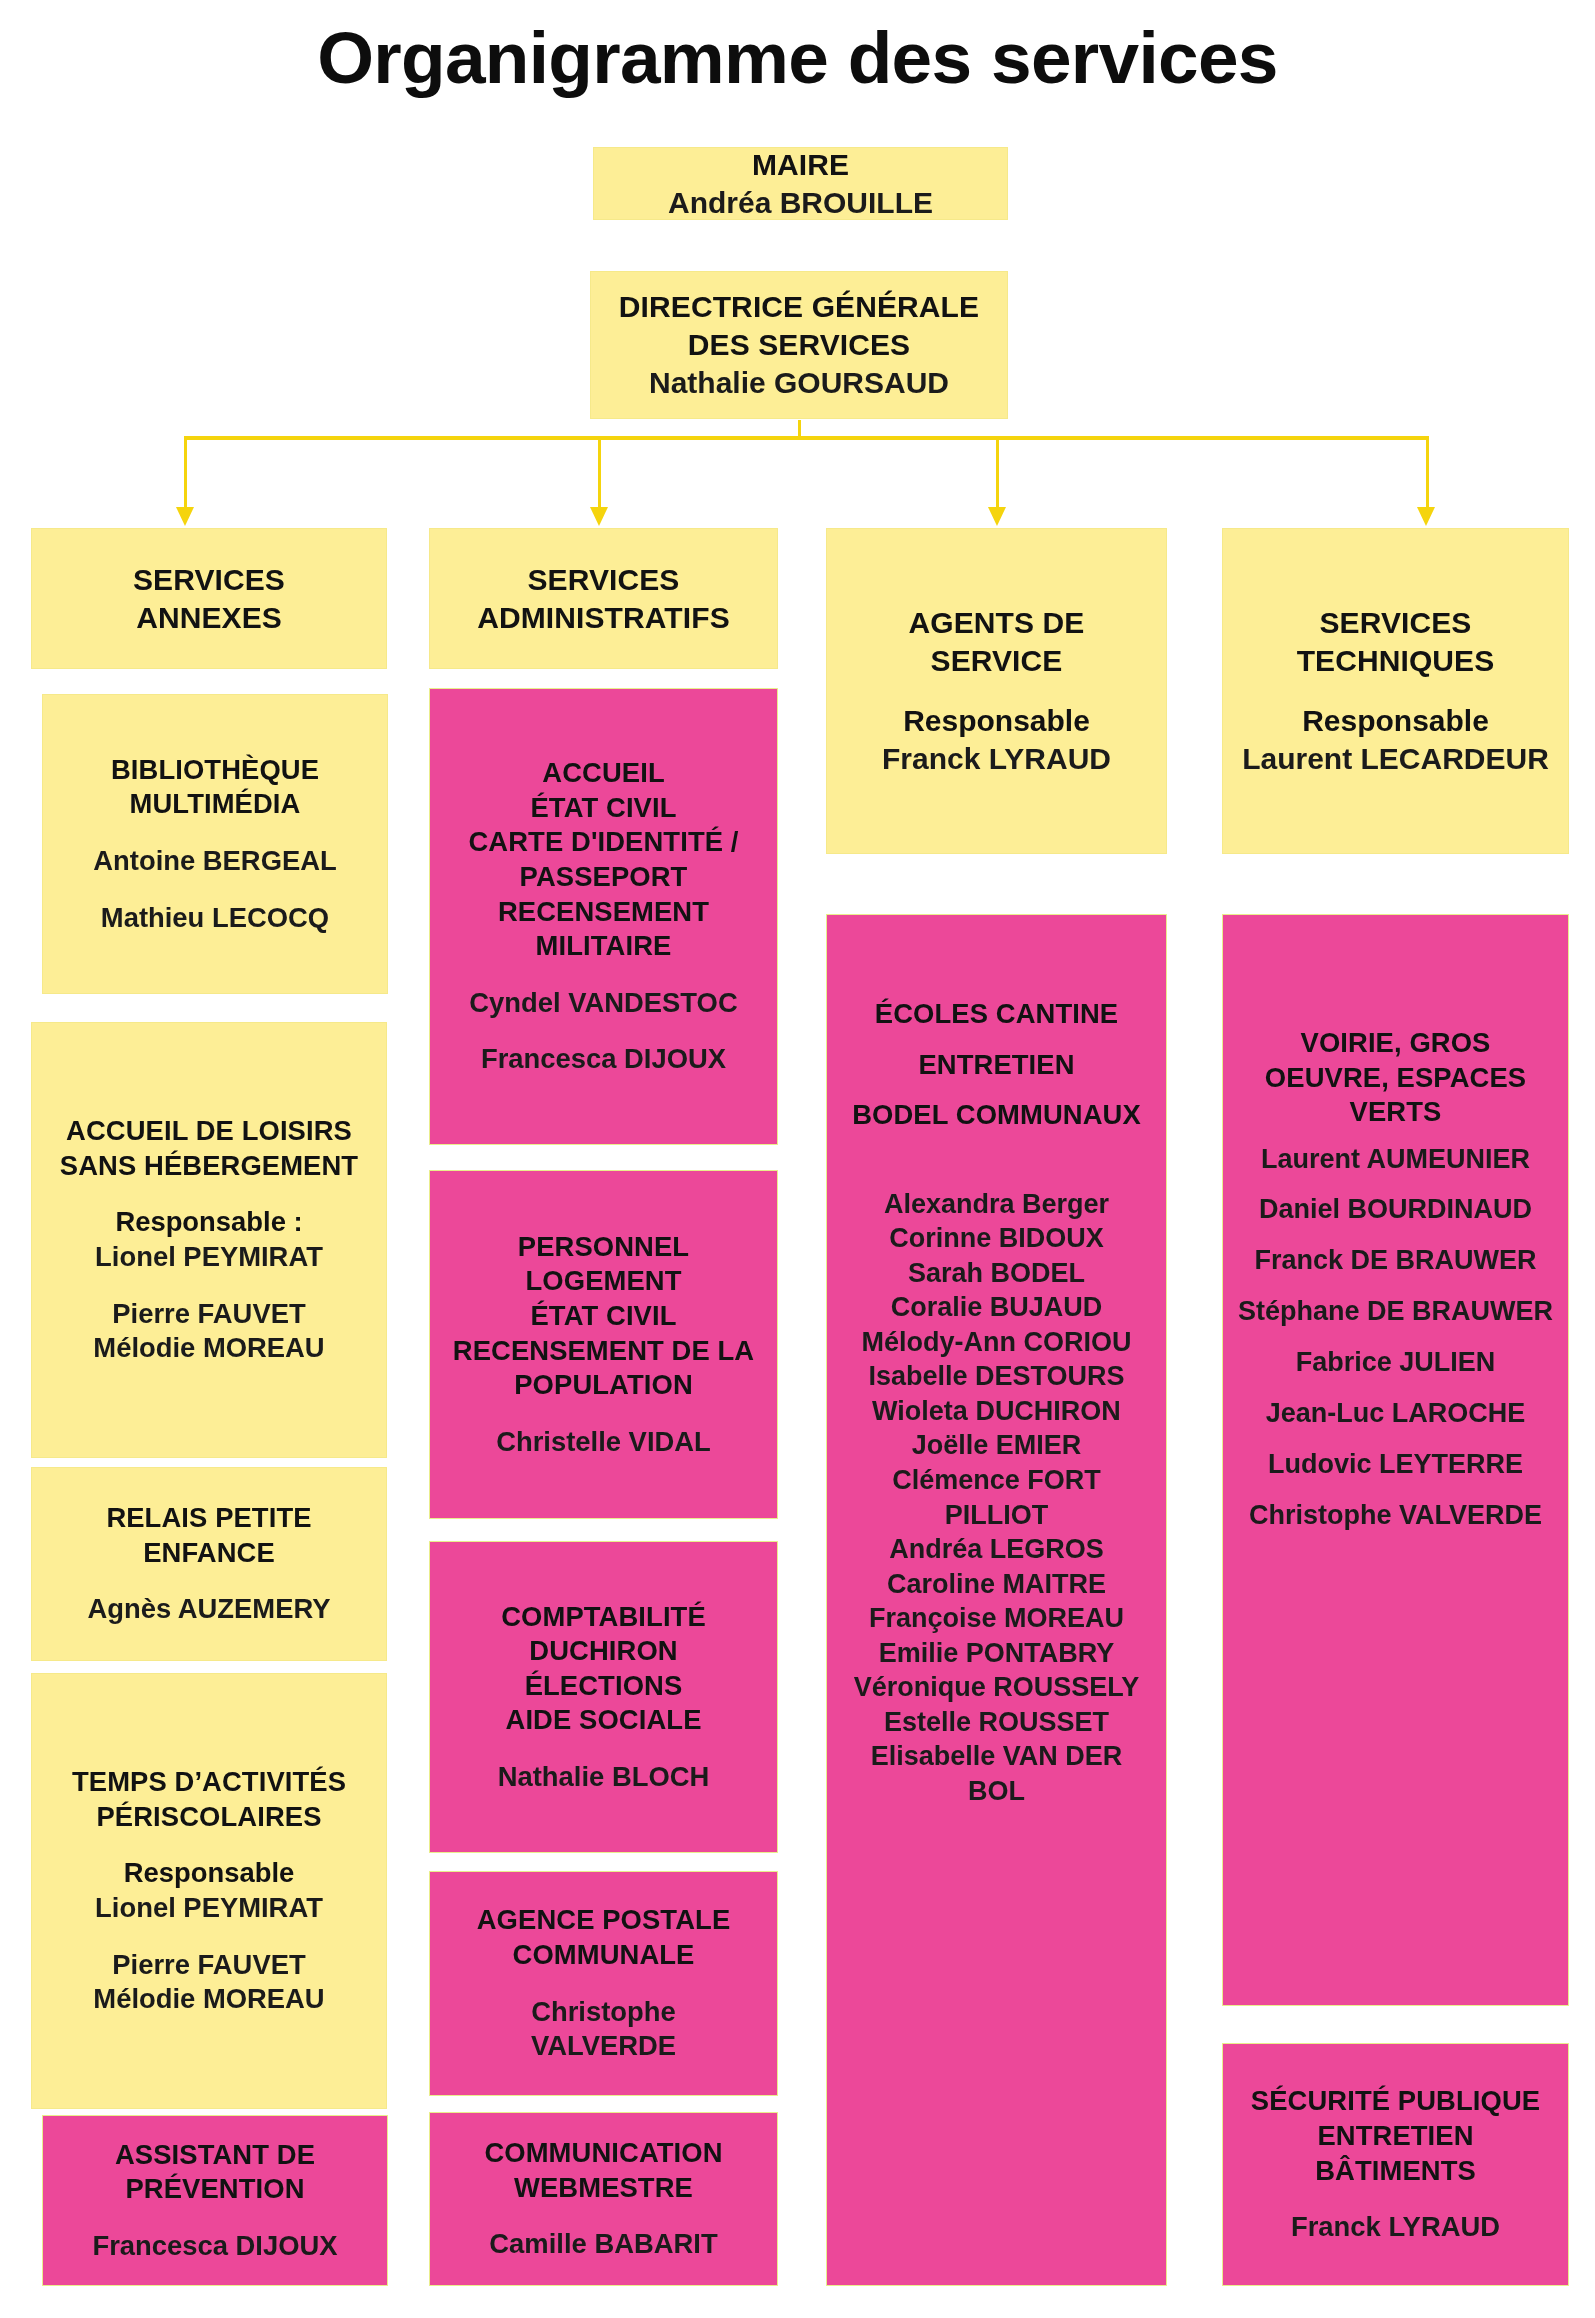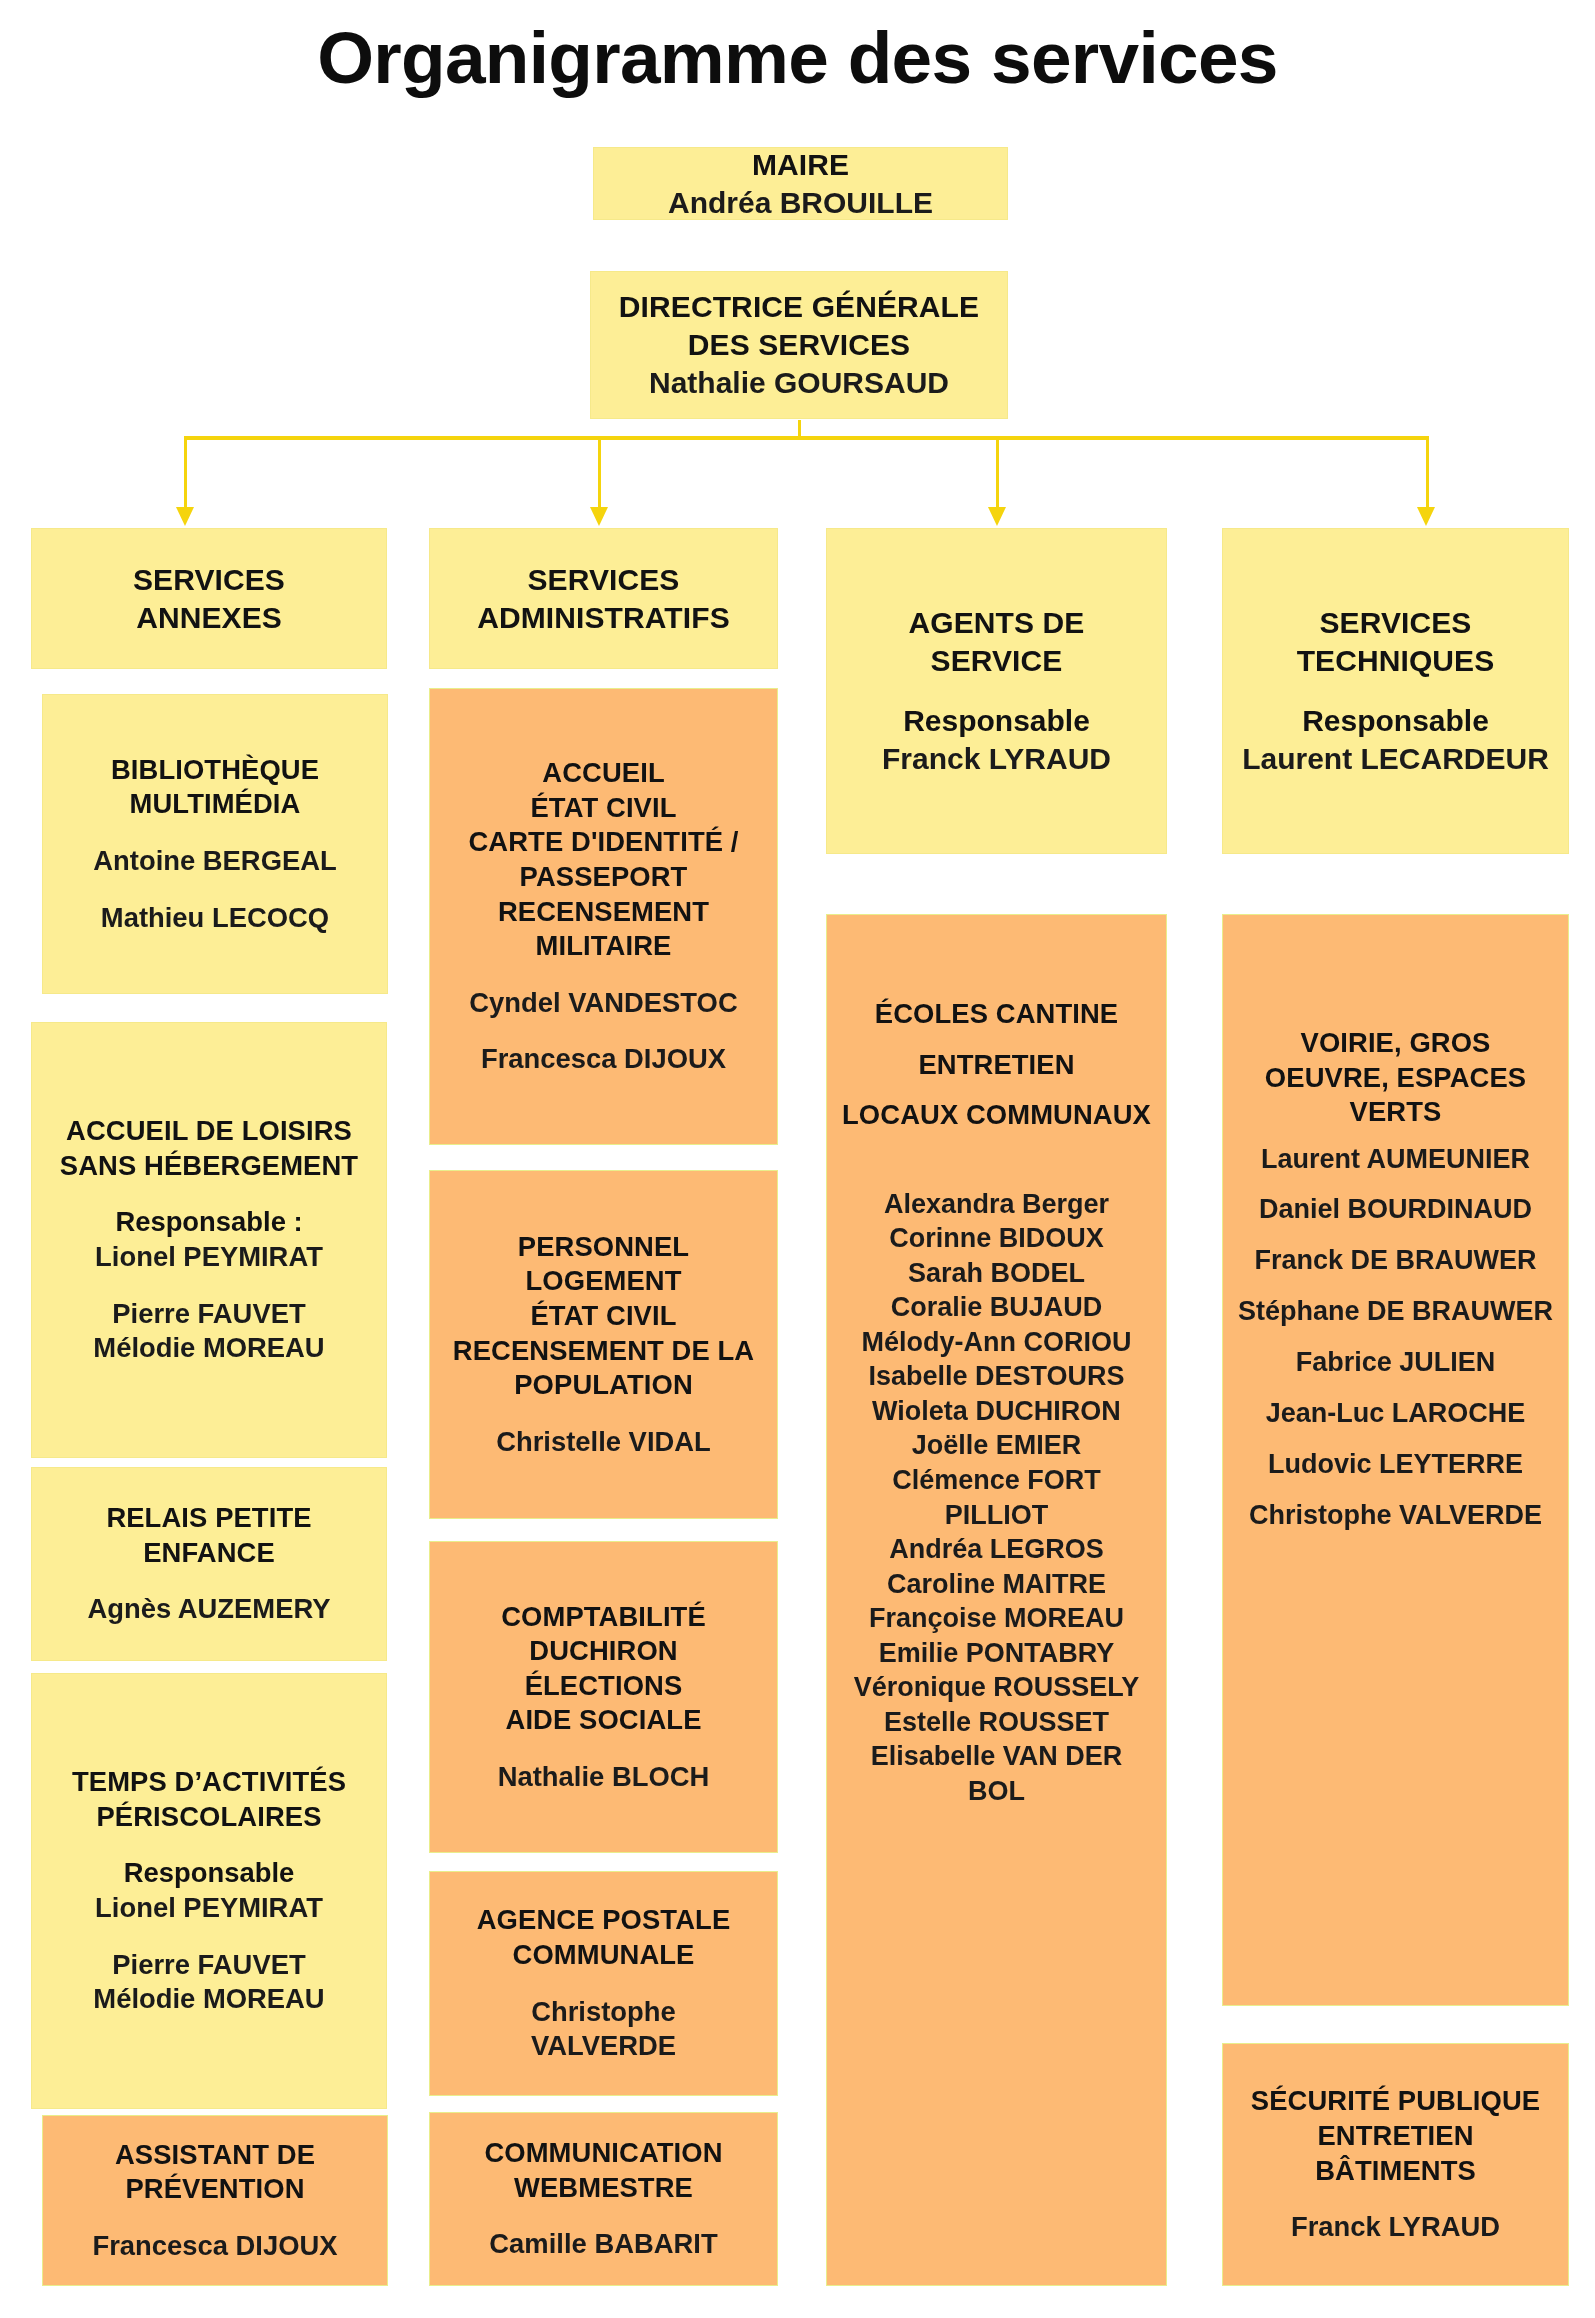--- a/index.html
+++ b/index.html
@@ -38,21 +38,21 @@
     border: 1.5px solid #f6e98a;
     display: flex;
     flex-direction: column;
     align-items: center;
     justify-content: center;
     text-align: center;
     padding: 6px 12px;
     line-height: 1.26;
   }
   .box.white {
-    background: #fdba74;
+    background: #ec4899;
     border: 1.5px solid #e9ee8c;
   }
   .box .ttl {
     font-weight: bold;
     font-size: 27.4px;
     letter-spacing: 0.1px;
     color: #121212;
   }
   .box .sub {
     font-weight: bold;
@@ -241,21 +241,21 @@
 <div class="box colhead" style="left:826px; top:528px; width:341px; height:326px;">
   <div class="ttl">AGENTS DE SERVICE</div>
   <div class="gap"></div>
   <div class="sub">Responsable</div>
   <div class="nm">Franck LYRAUD</div>
 </div>
 
 <div class="box white" style="left:826px; top:914px; width:341px; height:1372px; justify-content:flex-start; padding-top:82px;gap:16px;">
   <div class="ttl">ÉCOLES CANTINE</div>
   <div class="ttl">ENTRETIEN</div>
-  <div class="ttl">LOCAUX COMMUNAUX</div>
+  <div class="ttl">BODEL COMMUNAUX</div>
   <div class="gap"></div>
   <div class="namelist">
     <div class="nm">Alexandra Berger</div>
     <div class="nm">Corinne BIDOUX</div>
     <div class="nm">Sarah BODEL</div>
     <div class="nm">Coralie BUJAUD</div>
     <div class="nm">Mélody-Ann CORIOU</div>
     <div class="nm">Isabelle DESTOURS</div>
     <div class="nm">Wioleta DUCHIRON</div>
     <div class="nm">Joëlle EMIER</div>

